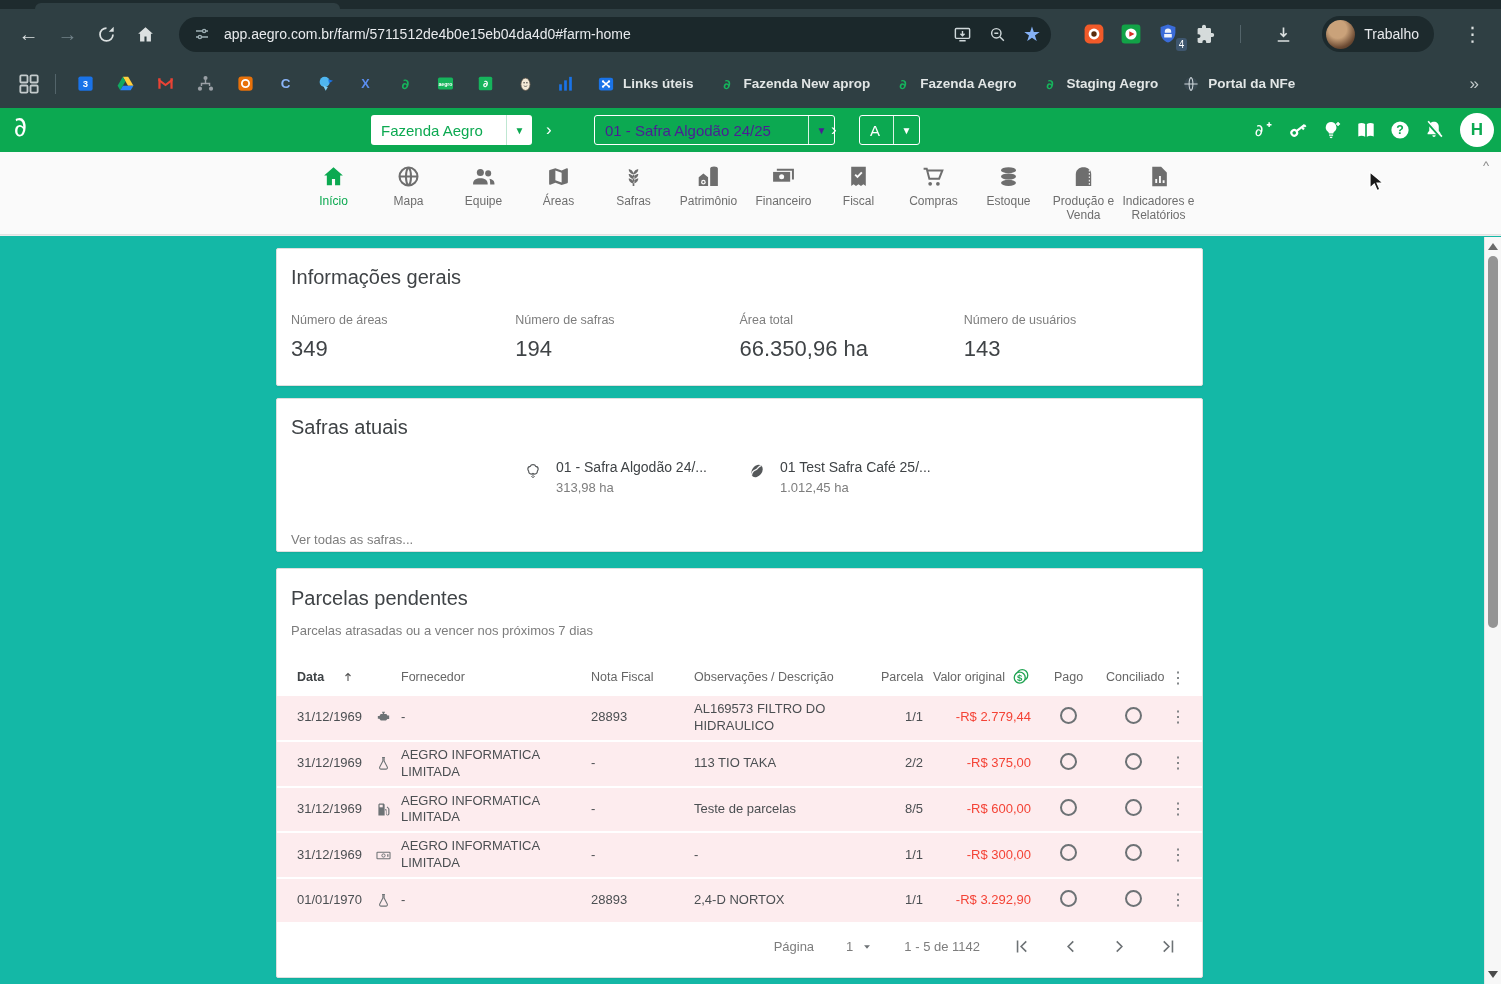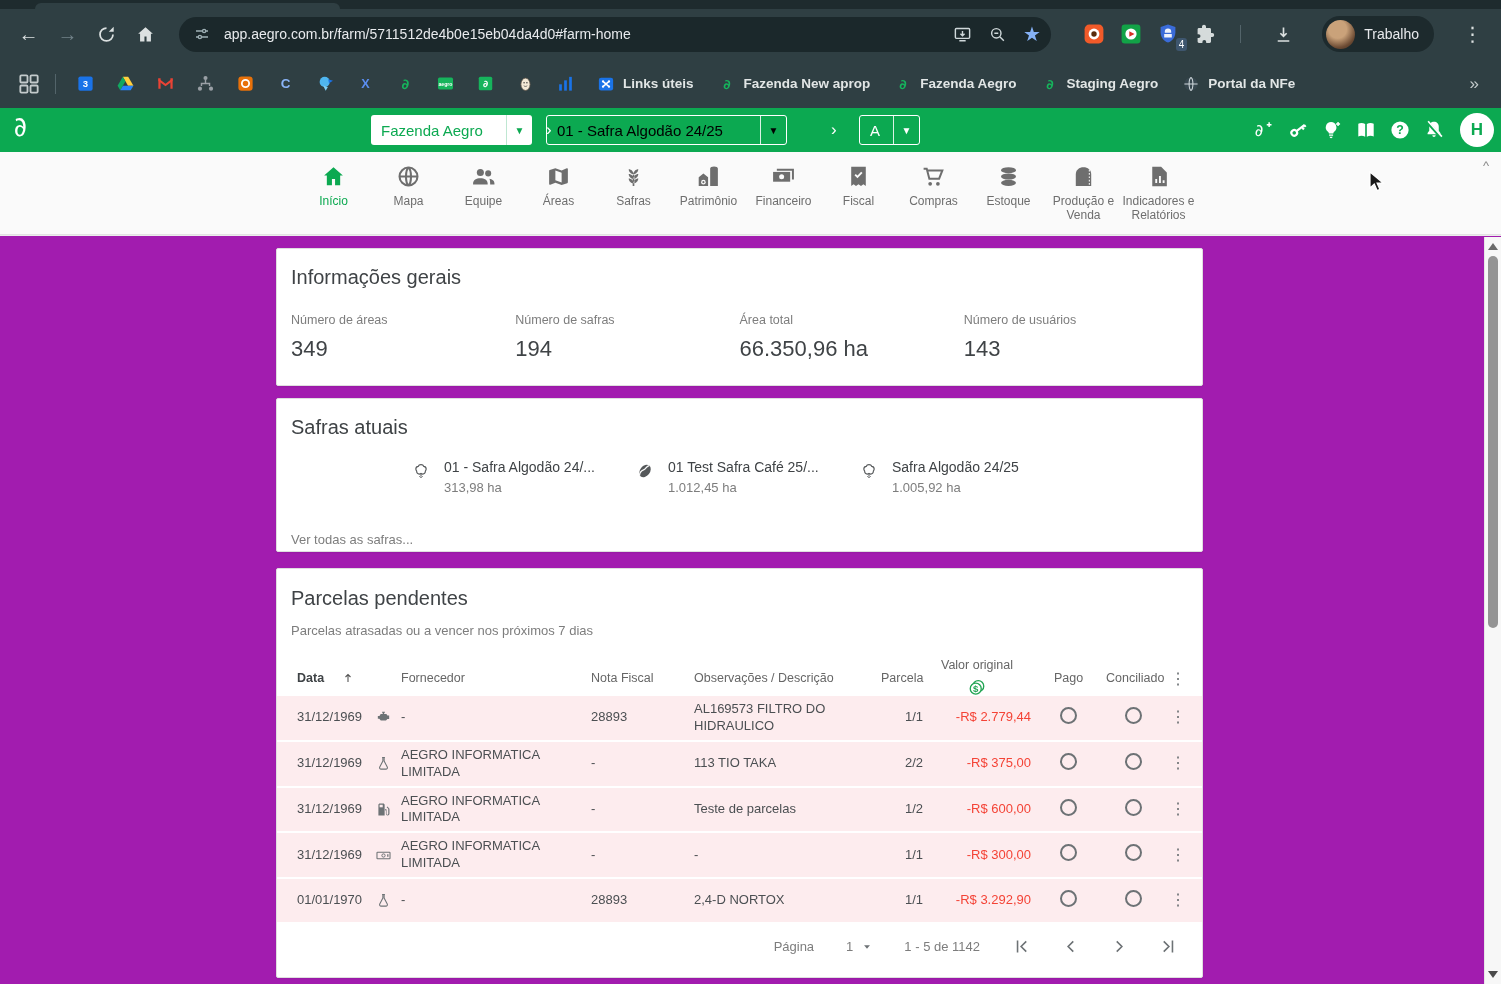--- a/index.html
+++ b/index.html
@@ -39,38 +39,38 @@
 .bm-overflow { margin-left:auto; color:#c3cacb; font-size:17px; padding:0 10px; }
 
 
 .app-header { height:44px; background:#0ca951; position:relative; }
 .logo { position:absolute; left:13px; top:3px; color:#fff; font-size:27px; font-family:"DejaVu Sans",sans-serif; transform:rotate(-10deg); }
 .sel { position:absolute; top:7px; height:30px; display:flex; align-items:center; border-radius:3px; font-size:15px; }
 .sel-text { flex:1; padding:0 10px; white-space:nowrap; overflow:hidden; }
 .sel-caret { width:26px; height:100%; display:flex; align-items:center; justify-content:center; border-left:1px solid; font-size:10px; }
 .sel-farm { left:371px; width:161px; background:#fff; color:#0ca951; }
 .sel-farm .sel-caret { border-color:#bfe7d2; }
-.sel-safra { left:546px; width:241px; border:1px solid #fff; color:#000000; }
+.sel-safra { left:594px; width:241px; border:1px solid #fff; color:#4c1d95; }
 .sel-safra .sel-caret, .sel-mini .sel-caret { border-color:rgba(255,255,255,.85); }
 .sel-mini { left:859px; width:61px; border:1px solid #fff; color:#fff; }
 .hdr-chev { position:absolute; top:0; height:44px; display:flex; align-items:center; color:#fff; font-size:17px; }
 .hdr-icons { position:absolute; right:56px; top:0; height:44px; display:flex; align-items:center; gap:12px; color:#fff; }
 .hdr-icons .ic { width:22px; height:22px; }
 .hdr-avatar { position:absolute; right:7px; top:5px; width:34px; height:34px; border-radius:50%; background:#fff; color:#0ca951; font-weight:bold; font-size:17px; display:flex; align-items:center; justify-content:center; }
 
 
 .nav { height:83px; background:#fafafa; border-bottom:1px solid #e2e2e2; position:relative; display:flex; align-items:center; padding-left:296px; }
 .nav-item { width:75px; display:flex; flex-direction:column; align-items:center; gap:6px; color:#6e6e6e; cursor:default; }
 .nav-item .ic { width:25px; height:25px; }
 .nav-label { font-size:12px; text-align:center; line-height:1.15; }
 .nav-item.active { color:#0ca951; }
 .nav-collapse { position:absolute; right:12px; top:6px; color:#8a8a8a; font-size:13px; }
 
 
-.content { position:absolute; top:236px; left:0; right:0; bottom:0; background:#a21caf; }
+.content { position:absolute; top:236px; left:0; right:0; bottom:0; background:#14b8a6; }
 .card { position:absolute; left:276px; width:927px; background:#fff; border:1px solid #dfdfdf; box-shadow:0 1px 2px rgba(0,0,0,.07); border-radius:2px; }
 .card-title { font-size:20px; color:#3f4346; font-weight:400; }
 .card-info { top:12px; height:138px; padding:17px 14px; }
 .stats { display:flex; margin-top:24px; }
 .stat { width:225px; }
 .stat-label { font-size:12.5px; color:#7d7d7d; }
 .stat-value { font-size:22px; color:#3f4346; margin-top:9px; }
 .card-safras { top:162px; height:154px; padding:17px 14px; }
 .safra-row { display:flex; margin-top:20px; padding-left:15px;justify-content:center; }
 .safra { width:224px; display:flex; gap:13px; }
@@ -78,21 +78,21 @@
 .safra-name { font-size:14px; color:#3f4346; white-space:nowrap; }
 .safra-area { font-size:13px; color:#7d7d7d; margin-top:5px; }
 .safras-link { margin-top:37px; font-size:13px; color:#7d7d7d; }
 .card-parcelas { top:332px; height:410px; padding-top:18px; overflow:hidden; }
 .cp-head { padding:0 14px; }
 .cp-sub { font-size:13px; color:#7d7d7d; margin-top:13px; }
 .tgrid { display:grid; grid-template-columns:78px 26px 190px 103px 187px 42px 108px 75px 55px 34px; align-items:center; padding-left:20px; }
 .thead { margin-top:20px; height:38px; color:#666; font-size:12.5px; }
 .th-data { color:#3f4346; font-weight:bold; display:flex; align-items:center; gap:18px; }
 .th-data .ic { width:12px; height:12px; color:#555; }
-.th-valor { display:flex; align-items:center; justify-content:flex-end; gap:6px;flex-direction:column; }
+.th-valor { display:flex; align-items:center; justify-content:flex-end; gap:6px; }
 .th-valor .ic { width:20px; height:20px; }
 .cell-r { text-align:right; }
 .cell-c { text-align:center; }
 .trow { background:#fdecee; border-bottom:2px solid #fff; min-height:45px; font-size:13px; color:#4b4f52; padding-top:5px; padding-bottom:5px; line-height:1.3; }
 .trow .row-ic { width:17px; height:17px; color:#6d7275; }
 .valor { color:#f44336; }
 .radio { display:inline-block; width:17px; height:17px; border:2px solid #6d7275; border-radius:50%; }
 .kebab { color:#6d7275; font-size:16px; text-align:center; }
 .pagination { display:flex; align-items:center; justify-content:flex-end; gap:32px; padding:13px 24px 0 0; color:#7d7d7d; font-size:13px; }
 .page-sel { display:flex; align-items:center; gap:9px; }
@@ -497,30 +497,20 @@
             <g transform="rotate(38 12 12)">
               <ellipse cx="12" cy="12" rx="6" ry="8.2" fill="currentColor"></ellipse>
               <path d="M12 3.8c-2.5 2.8-.5 5.4-2.2 8.2s-1.6 5.5.2 8.2" fill="none" stroke="#fafafa" stroke-width="1.5"></path>
             </g>
           </svg>
           <div>
             <div class="safra-name">01 Test Safra Café 25/...</div>
             <div class="safra-area">1.012,45 ha</div>
           </div>
         </div>
-        <div class="safra">
-          <svg class="ic " viewBox="0 0 24 24">
-            <path d="M12 4.3c1.6 0 2.9.9 3.4 2.2 1.6.2 2.8 1.6 2.8 3.2 0 .9-.4 1.8-1 2.4.3 1.9-1.2 3.6-3.1 3.6-.8 0-1.5-.2-2.1-.7-.6.5-1.3.7-2.1.7-1.9 0-3.4-1.7-3.1-3.6-.6-.6-1-1.5-1-2.4 0-1.6 1.2-3 2.8-3.2.5-1.3 1.8-2.2 3.4-2.2z" fill="none" stroke="currentColor" stroke-width="1.4"></path>
-            <path d="M12 15.8v2.6M10.1 18.1l1.9 2 1.9-2" fill="none" stroke="currentColor" stroke-width="1.2"></path>
-          </svg>
-          <div>
-            <div class="safra-name">Safra Algodão 24/25</div>
-            <div class="safra-area">1.005,92 ha</div>
-          </div>
-        </div>
       </div>
     <div class="safras-link">Ver todas as safras...</div>
   </section>
 
   <section class="card card-parcelas">
     <div class="cp-head">
       <div class="card-title">Parcelas pendentes</div>
       <div class="cp-sub">Parcelas atrasadas ou a vencer nos próximos 7 dias</div>
     </div>
     <div class="tgrid thead">
@@ -578,21 +568,21 @@
   </div>
         <div class="tgrid trow">
     <span>31/12/1969</span>
     <span><svg class="ic row-ic" viewBox="0 0 24 24">
               <path fill="currentColor" d="M4.8 20.4V5.5c0-1.1.9-2 2-2h4.8c1.1 0 2 .9 2 2v14.9zM14.4 11.2h.9c.6 0 1 .5 1 1v5.9a1.2 1.2 0 0 0 2.4 0v-7l-2.2-2.2.9-1 2.5 2.5c.3.3.5.8.5 1.2v6.5a2.5 2.5 0 1 1-5 0v-4.6h-1z"></path>
               <rect x="6.5" y="5.3" width="4.4" height="3.6" fill="#fdecee"></rect>
             </svg></span>
     <span>AEGRO INFORMATICA LIMITADA</span>
     <span>-</span>
     <span>Teste de parcelas</span>
-    <span class="cell-r">1/2</span>
+    <span class="cell-r">8/5</span>
     <span class="cell-r valor">-R$ 600,00</span>
     <span class="cell-c"><span class="radio"></span></span>
     <span class="cell-c"><span class="radio"></span></span>
     <span class="kebab">⋮</span>
   </div>
         <div class="tgrid trow">
     <span>31/12/1969</span>
     <span><svg class="ic row-ic" viewBox="0 0 24 24">
               <rect x="2.8" y="7.3" width="18.4" height="9.4" rx="0.8" fill="none" stroke="currentColor" stroke-width="1.5"></rect>
               <circle cx="12" cy="12" r="2.3" fill="none" stroke="currentColor" stroke-width="1.4"></circle>

